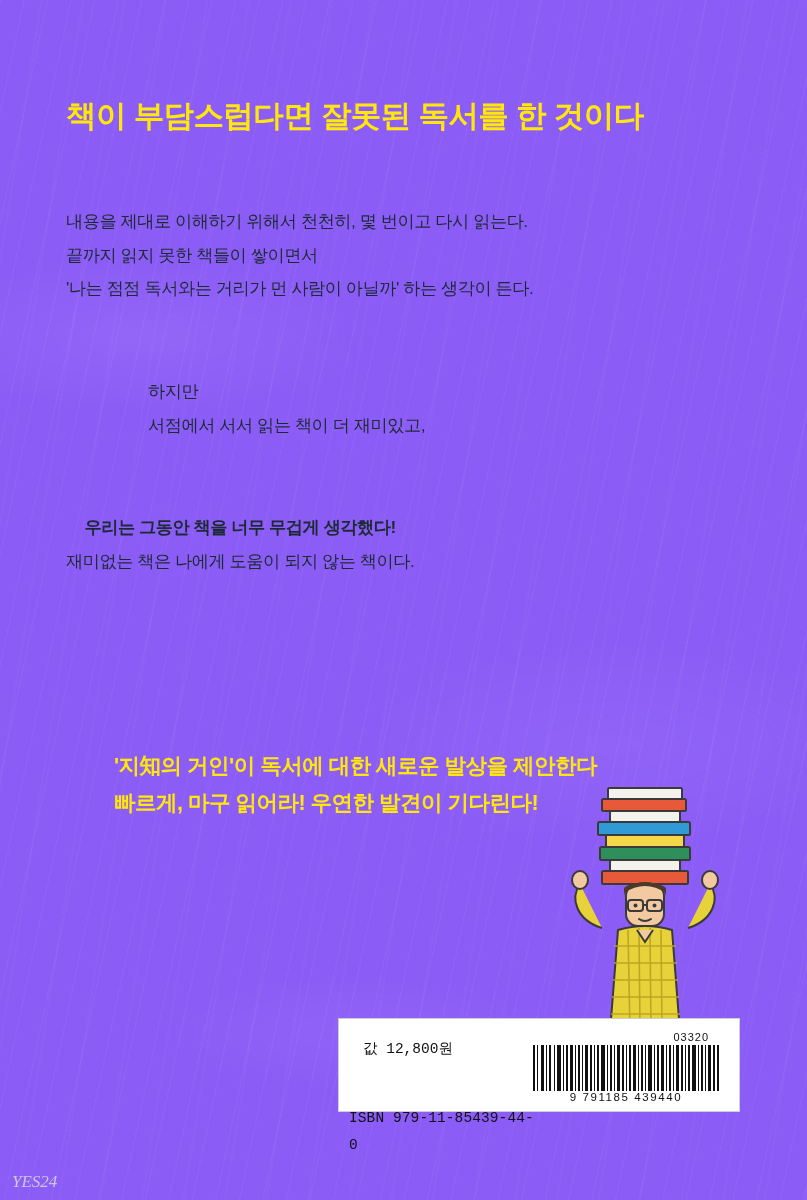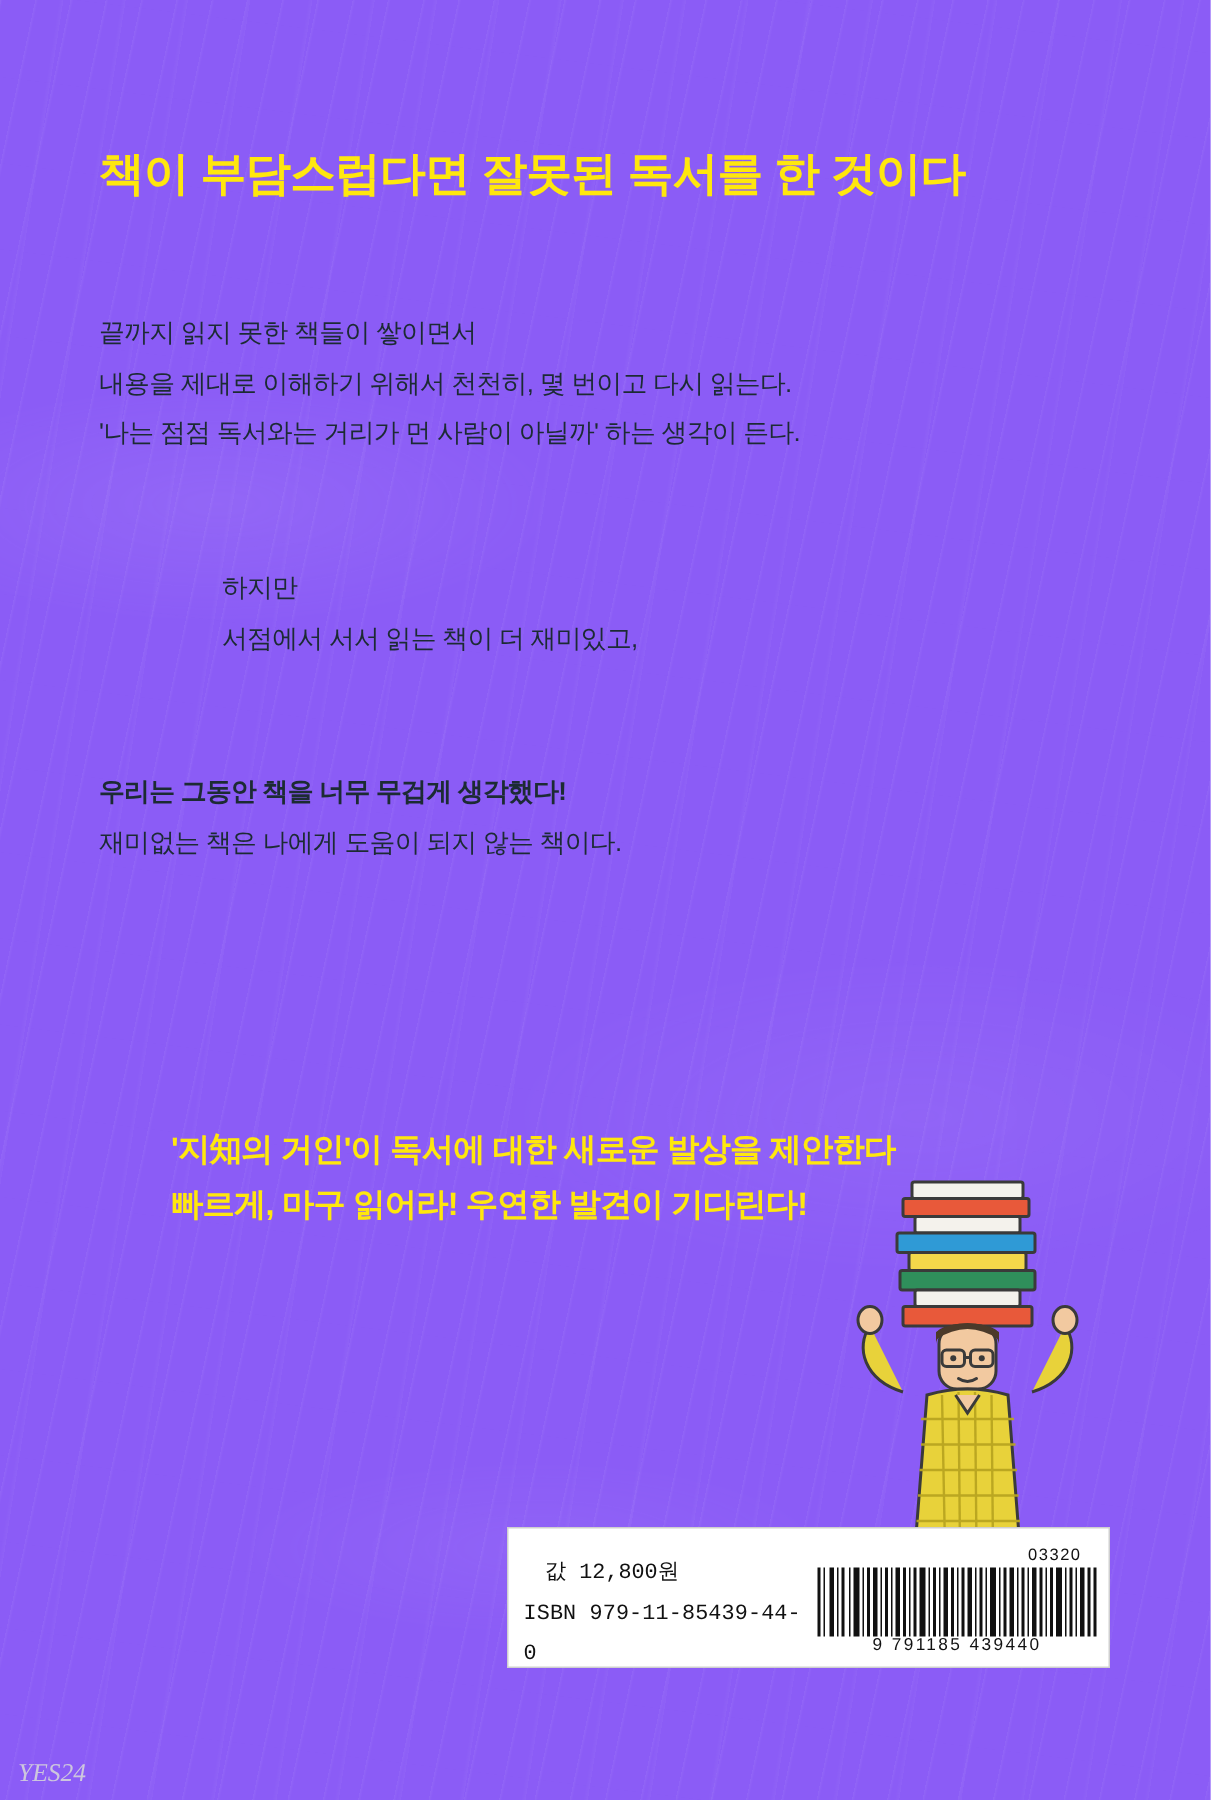--- a/index.html
+++ b/index.html
@@ -62,21 +62,21 @@
     color: #1c2b33;
     line-height: 1.95;
     font-size: 17.2px;
     letter-spacing: -0.45px;
     white-space: nowrap;
   }
   .block p { margin: 0; }
 
   #para-intro { left: 66px; top: 205px; }
   #para-mid   { left: 148px; top: 375px; }
-  #para-end   { left: 66px; top: 511px; }
+  #para-end   { left: 66px; top: 511px; text-align: center; }
   #para-end .lead { font-weight: bold; }
 
   
   .closing {
     position: absolute;
     left: 66px;
     top: 748px;
     color: #ffe70d;
     font-weight: bold;
     font-size: 21.5px;
@@ -110,25 +110,25 @@
     position: absolute;
     left: 10px;
     top: 17px;
     width: 190px;
     color: #111;
     font-size: 14.5px;
     line-height: 1.85;
     font-family: Liberation Mono, monospace;
   }
   #barcode-price { padding-left: 14px; }
-  #barcode-isbn  { letter-spacing: 0.1px; }
+  #barcode-isbn  { letter-spacing: 0.1px; margin-top: 42px; }
 
   #barcode-right {
     position: absolute;
-    right: 8px;
+    right: 20px;
     top: 6px;
     width: 186px;
     height: 80px;
   }
   #barcode-addon {
     position: absolute;
     right: 10px;
     top: 6px;
     font-size: 11px;
     color: #111;
@@ -174,22 +174,22 @@
 </head>
 <body>
 
 <div id="cover">
   <div class="texture"></div>
   <div class="texture2"></div>
 
   <div class="headline">책이 부담스럽다면 잘못된 독서를 한 것이다</div>
 
   <div class="block" id="para-intro">
+    <p>내용을 제대로 이해하기 위해서 천천히, 몇 번이고 다시 읽는다.</p>
     <p>끝까지 읽지 못한 책들이 쌓이면서</p>
-    <p>내용을 제대로 이해하기 위해서 천천히, 몇 번이고 다시 읽는다.</p>
     <p>'나는 점점 독서와는 거리가 먼 사람이 아닐까' 하는 생각이 든다.</p>
   </div>
 
   <div class="block" id="para-mid">
     <p>하지만</p>
     <p>서점에서 서서 읽는 책이 더 재미있고,</p>
   </div>
 
   <div class="block" id="para-end">
     <p class="lead">우리는 그동안 책을 너무 무겁게 생각했다!</p>

